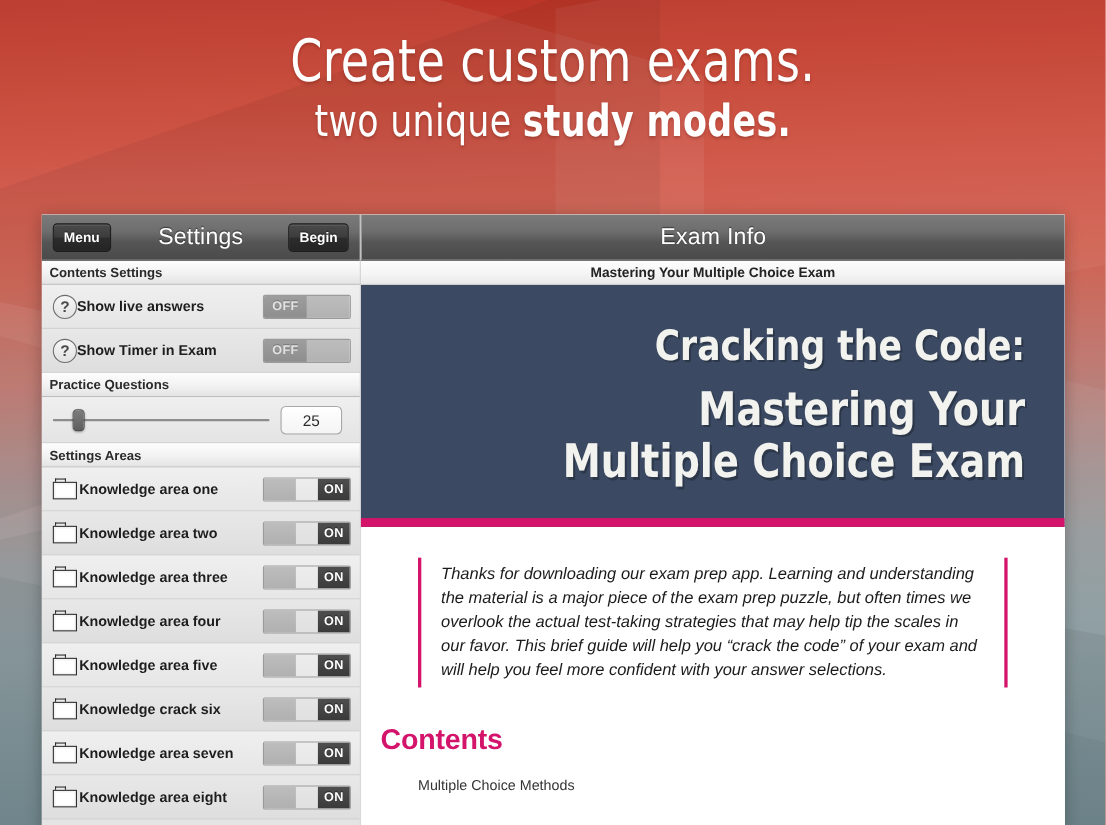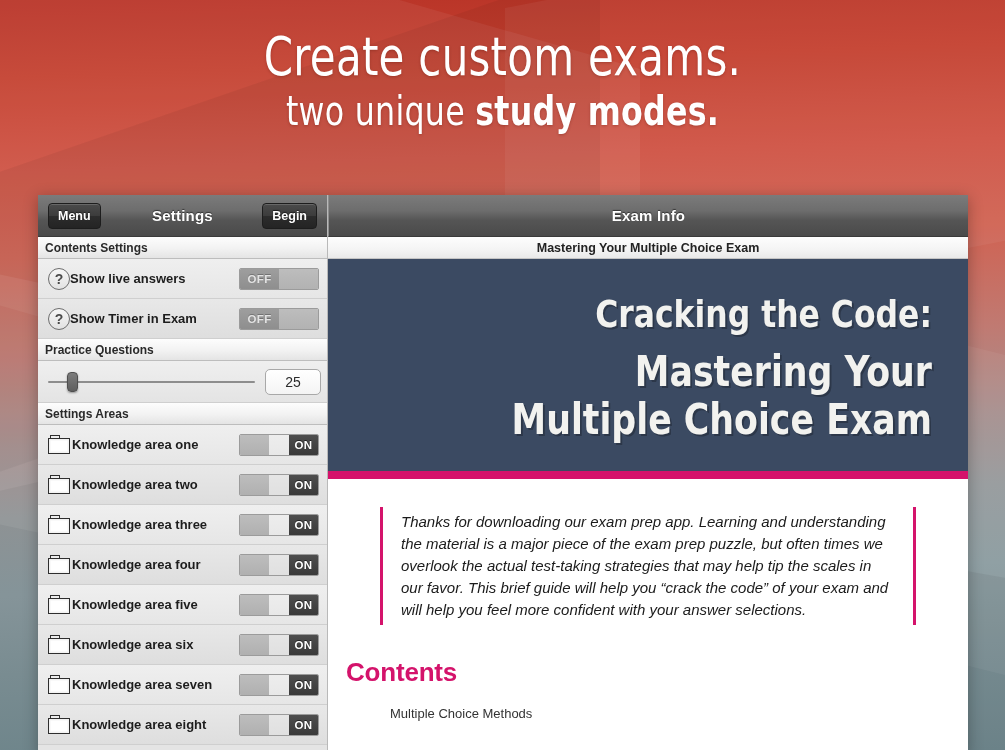--- a/index.html
+++ b/index.html
@@ -71,21 +71,21 @@
 
   
   #settings { width: 290px; flex: none; background: #e9e9e9;
               border-right: 1px solid #b9b9b9; display: flex; flex-direction: column; }
 
   .navbar { height: 42px; flex: none; position: relative;
             background: linear-gradient(to bottom,#7b7b7b 0%,#6d6d6d 38%,#555555 62%,#4a4a4a 100%);
             border-bottom: 1px solid #3a3a3a; }
   .navbar .title {
     position: absolute; inset: 0; display: flex; align-items: center; justify-content: center;
-    color: #fff; font-size: 15px; font-weight: 700; letter-spacing: .2px;
+    color: #fff; font-size: 21px; font-weight: 400; letter-spacing: .2px;
     text-shadow: 0 -1px 1px rgba(0,0,0,.55);
   }
   .navbtn {
     position: absolute; top: 8px; height: 26px;
     background: linear-gradient(to bottom,#4b4b4b 0%,#3c3c3c 48%,#2c2c2c 52%,#242424 100%);
     border: 1px solid #1d1d1d; border-radius: 4px;
     color: #fff; font-size: 12.5px; font-weight: 700;
     display: flex; align-items: center; justify-content: center;
     padding: 0 9px; text-shadow: 0 -1px 1px rgba(0,0,0,.6);
     box-shadow: inset 0 1px 0 rgba(255,255,255,.16);
@@ -142,21 +142,21 @@
   .toggle .half { flex: 1 1 50%; display: flex; align-items: center; justify-content: center; }
   .toggle.off .knob { background: linear-gradient(to bottom,#9e9e9e,#8e8e8e); color: #e3e3e3;
                       text-shadow: 0 -1px 0 rgba(0,0,0,.25); }
   .toggle.off .track { background: linear-gradient(to bottom,#bdbdbd,#b2b2b2); }
   .toggle.on  .track { background: linear-gradient(to bottom,#bdbdbd,#b0b0b0); }
   .toggle.on  .knob { background: linear-gradient(to bottom,#4e4e4e,#3a3a3a); color: #fff;
                       text-shadow: 0 -1px 0 rgba(0,0,0,.55); margin-left: 20px; }
 
   .slider-row {
     height: 42px; display: flex; align-items: center; gap: 10px;
-    padding: 0 6px 0 10px;
+    padding: 0 16px 0 10px;
     background: linear-gradient(to bottom,#efefef 0%,#e4e4e4 100%);
     border-bottom: 1px solid #cfcfcf;
   }
   .slider { position: relative; flex: 1 1 auto; height: 22px; }
   .slider .track {
     position: absolute; left: 0; right: 0; top: 10px; height: 2px;
     background: #8d8d8d; border-radius: 1px;
   }
   .slider .handle {
     position: absolute; left: 22px; top: 1px; width: 11px; height: 20px;
@@ -205,21 +205,21 @@
     border-left: 3px solid #d4136b; border-right: 3px solid #d4136b;
     font-style: italic; font-size: 15px; line-height: 1.47; color: #1b1b1b;
   }
 
   .contents-h {
     margin: 32px 0 0 18px; color: #d4136b; font-size: 26px; font-weight: 700;
     letter-spacing: -.2px;
   }
   .toc { margin: 18px 0 0 18px; }
   .toc .lvl1 { font-size: 13.5px; font-weight: 700; color: #111; }
-  .toc .lvl2 { font-size: 13px; color: #333; margin: 7px 0 0 44px; }
+  .toc .lvl2 { font-size: 13px; color: #333; margin: 7px 0 0 34px; }
 </style>
 </head>
 <body>
 
 <div id="bg">
   <div class="base"></div>
   <div class="poly p1"></div>
   <div class="poly p2"></div>
   <div class="poly p3"></div>
   <div class="poly p4"></div>
@@ -329,21 +329,21 @@
         <div class="toggle on">
           <div class="half track"></div>
           <div class="half knob">ON</div>
         </div>
       </div>
       <div class="row alt">
         <div class="folder">
             <div class="tab"></div>
             <div class="body"></div>
           </div>
-        <div class="label">Knowledge area six</div>
+        <div class="label">Knowledge crack six</div>
         <div class="toggle on">
           <div class="half track"></div>
           <div class="half knob">ON</div>
         </div>
       </div>
       <div class="row">
         <div class="folder">
             <div class="tab"></div>
             <div class="body"></div>
           </div>

